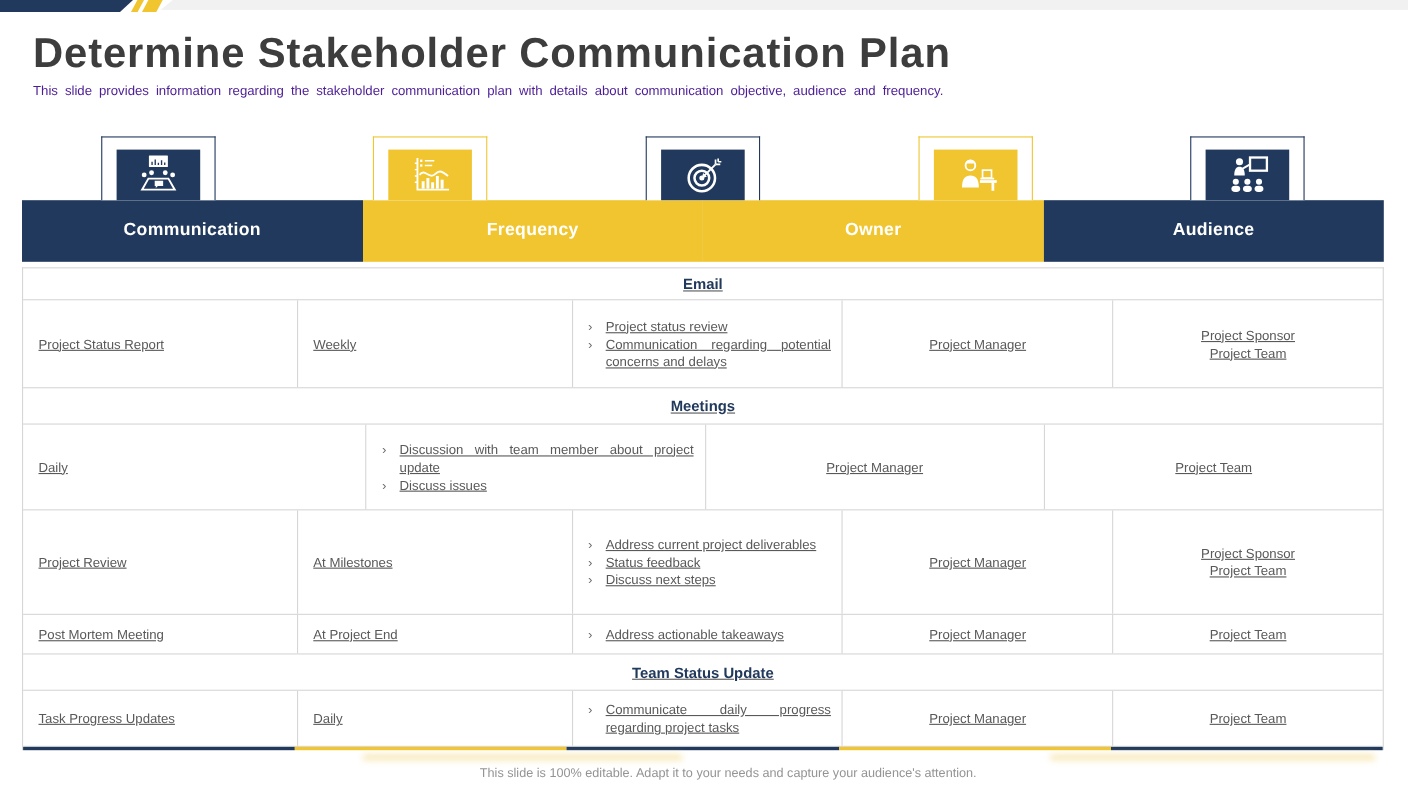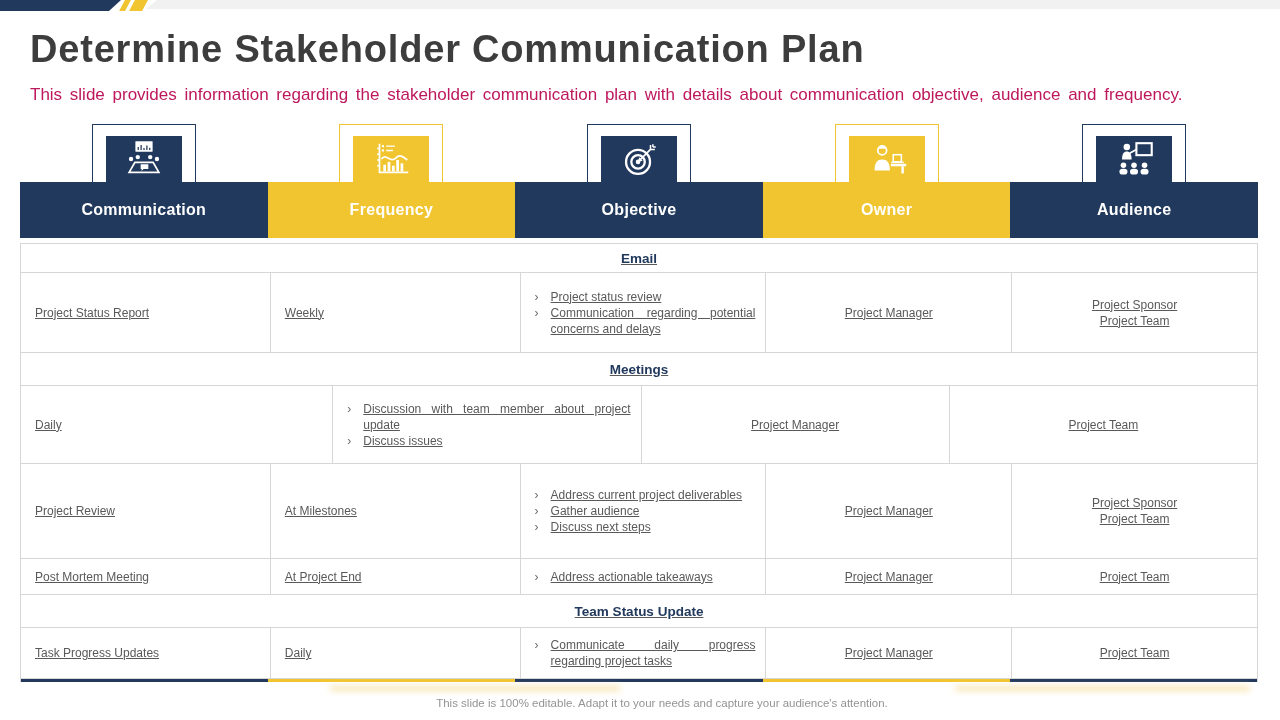--- a/index.html
+++ b/index.html
@@ -15,21 +15,21 @@
     clip-path:polygon(11px 0, 100% 0, 100% 100%, 0 100%); }
   .decor-navy { position:absolute; top:0; left:0; width:121px; height:11px; background:var(--navy);
     clip-path:polygon(0 0, 100% 0, calc(100% - 12px) 100%, 0 100%); }
   .decor-slash { position:absolute; top:0; height:11px; background:var(--yellow); transform:skewX(-28deg); }
   .slash-1 { left:122px; width:6px; }
   .slash-2 { left:132px; width:13px; }
 
   
   .page-title { position:absolute; left:30px; top:28px; font-size:38px; font-weight:700;
     color:#3d3d3d; letter-spacing:0.8px; }
-  .page-subtitle { position:absolute; left:30px; top:85px; font-size:17px; color:#be185d;
+  .page-subtitle { position:absolute; left:30px; top:75px; font-size:12px; color:#4c1d95;
     word-spacing:3px; }
 
   
   .head-wrap { position:absolute; left:20px; top:124px; width:1238px; }
   .icons-row { display:flex; height:58px; }
   .icon-cell { flex:1 1 0; position:relative; }
   .outline-box { position:absolute; left:50%; transform:translateX(-50%); top:0; width:104px; height:58px;
     background:#fff; border:1px solid var(--col); border-bottom:none; }
   .icon-fill { position:absolute; left:50%; transform:translateX(-50%); top:12px; width:76px; height:46px;
     background:var(--col); display:flex; align-items:center; justify-content:center; }
@@ -172,21 +172,20 @@
           <circle cx="35" cy="26.5" r="2.9" fill="#fff"></circle>
           <rect x="30.8" y="30.2" width="8.4" height="6" rx="3.5" fill="#fff"></rect>
         </svg>
       </div>
     </div>
   </div>
 
   <div class="bar-row">
     <div class="bar-cell" style="--col: #21395C;">Communication</div>
     <div class="bar-cell" style="--col: #F0C52F;">Frequency</div>
-    <div class="bar-cell" style="--col: #21395C;">Objective</div>
     <div class="bar-cell" style="--col: #F0C52F;">Owner</div>
     <div class="bar-cell" style="--col: #21395C;">Audience</div>
   </div>
 </div>
 
 <div class="plan-table">
     <div class="section-row">
       <span>Email</span>
     </div>
     <div class="data-row">
@@ -219,21 +218,21 @@
       <div class="cell c5">
         <div>Project Team</div>
       </div>
     </div>
     <div class="data-row">
       <div class="cell c1">Project Review</div>
       <div class="cell c2">At Milestones</div>
       <div class="cell c3">
         <ul>
           <li>Address current project deliverables</li>
-          <li>Gather audience</li>
+          <li>Status feedback</li>
           <li>Discuss next steps</li>
         </ul>
       </div>
       <div class="cell c4">Project Manager</div>
       <div class="cell c5">
         <div>Project Sponsor</div>
         <div>Project Team</div>
       </div>
     </div>
     <div class="data-row">

